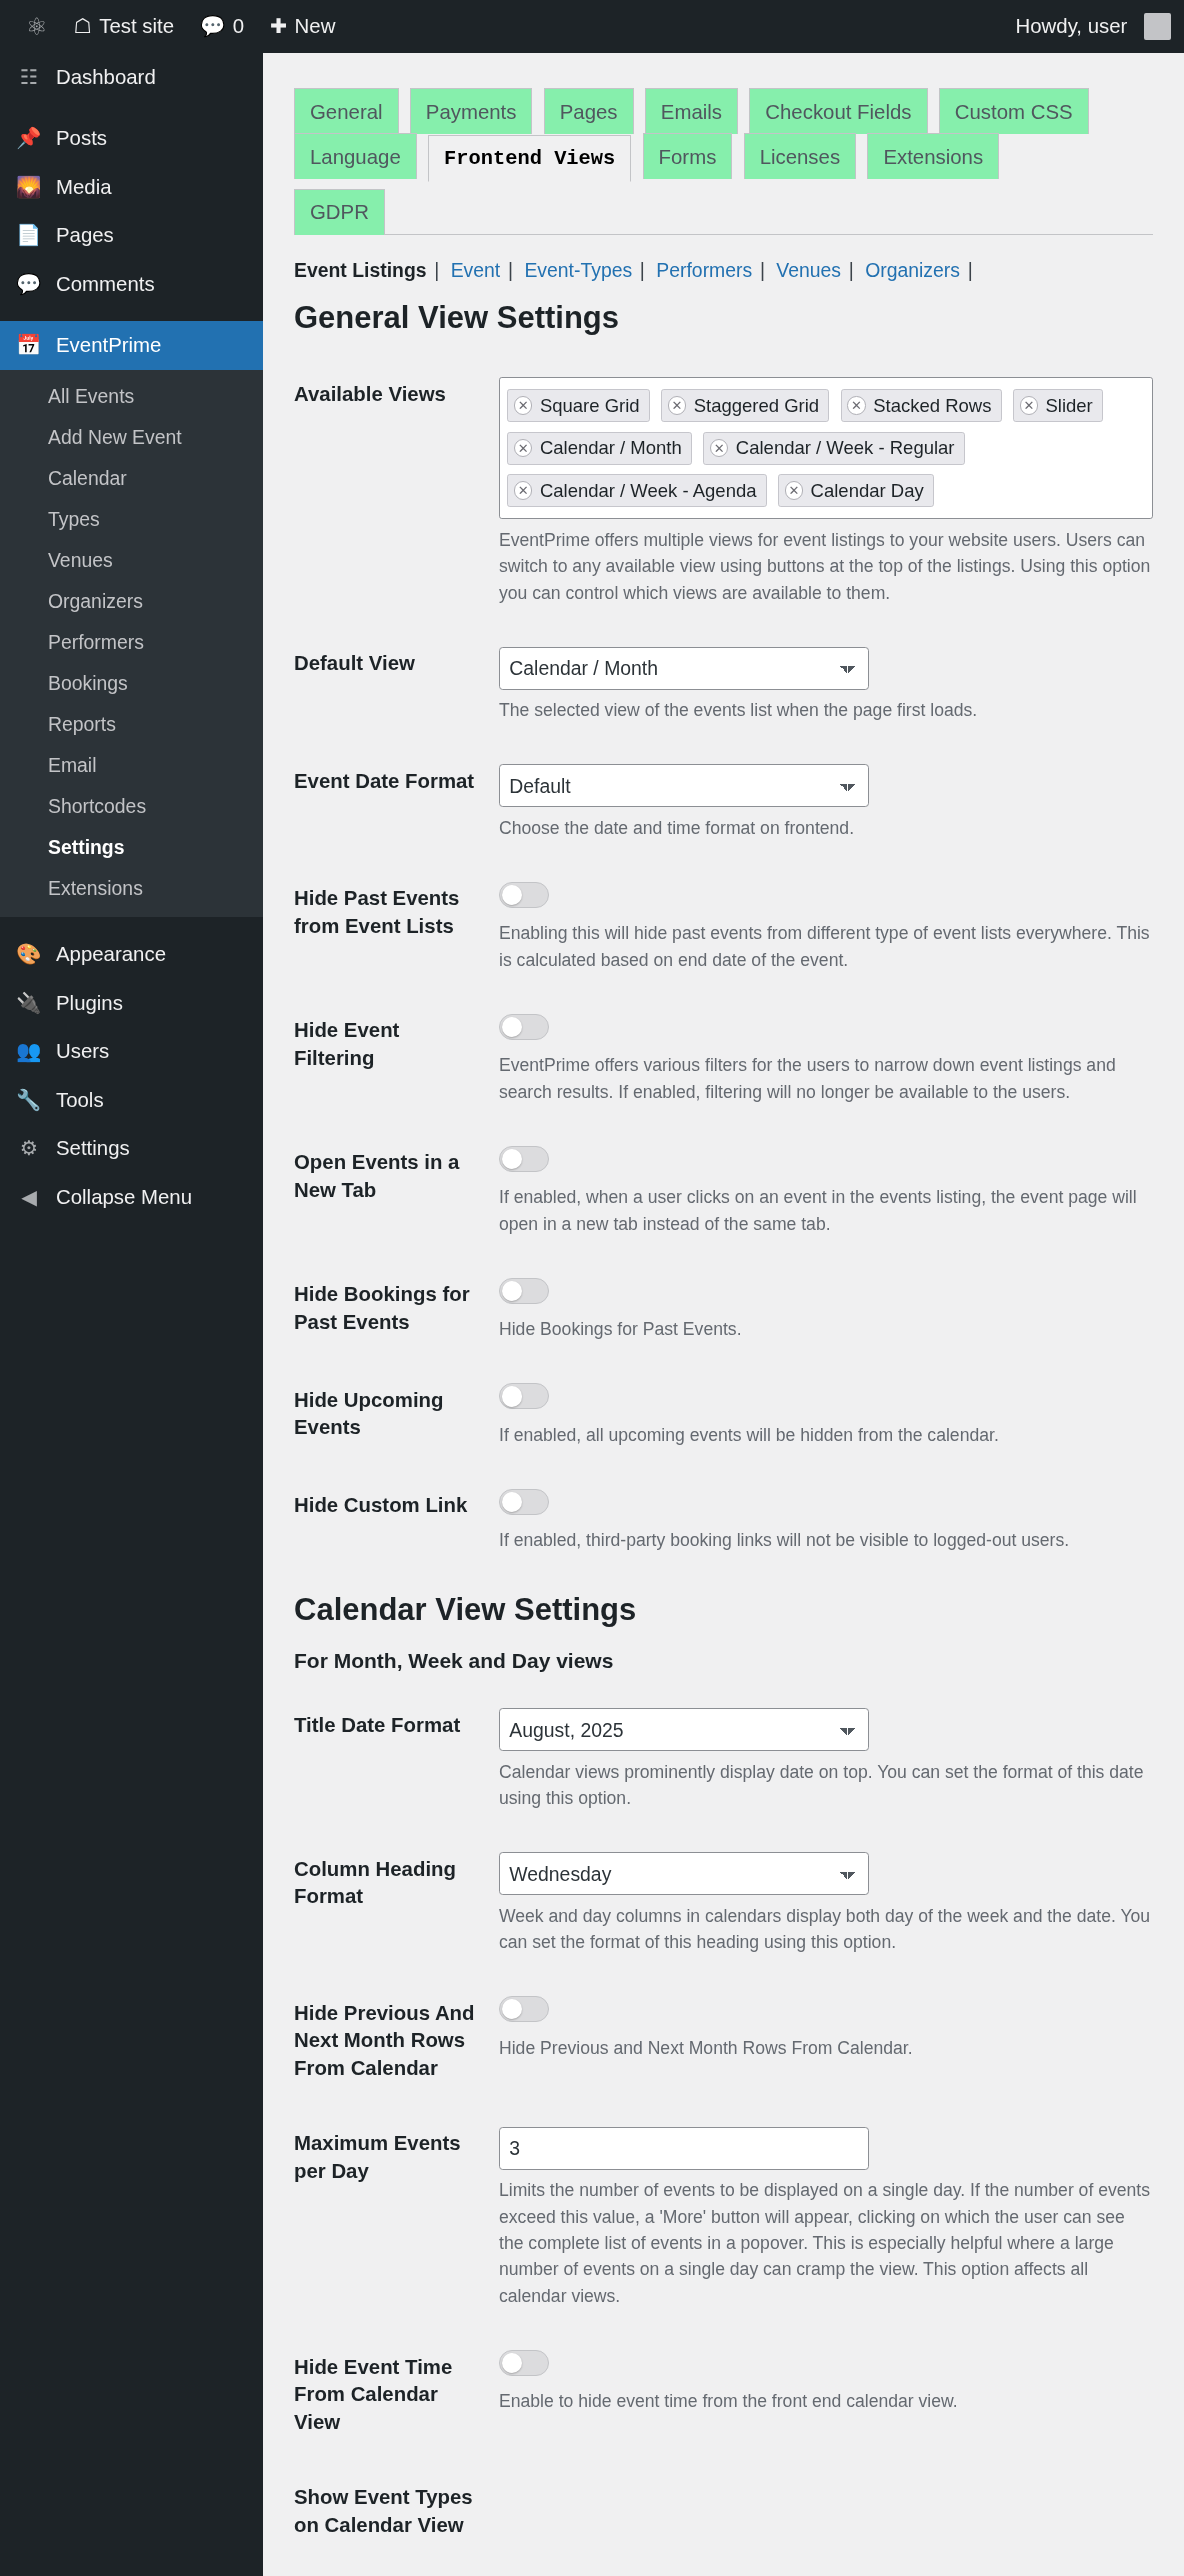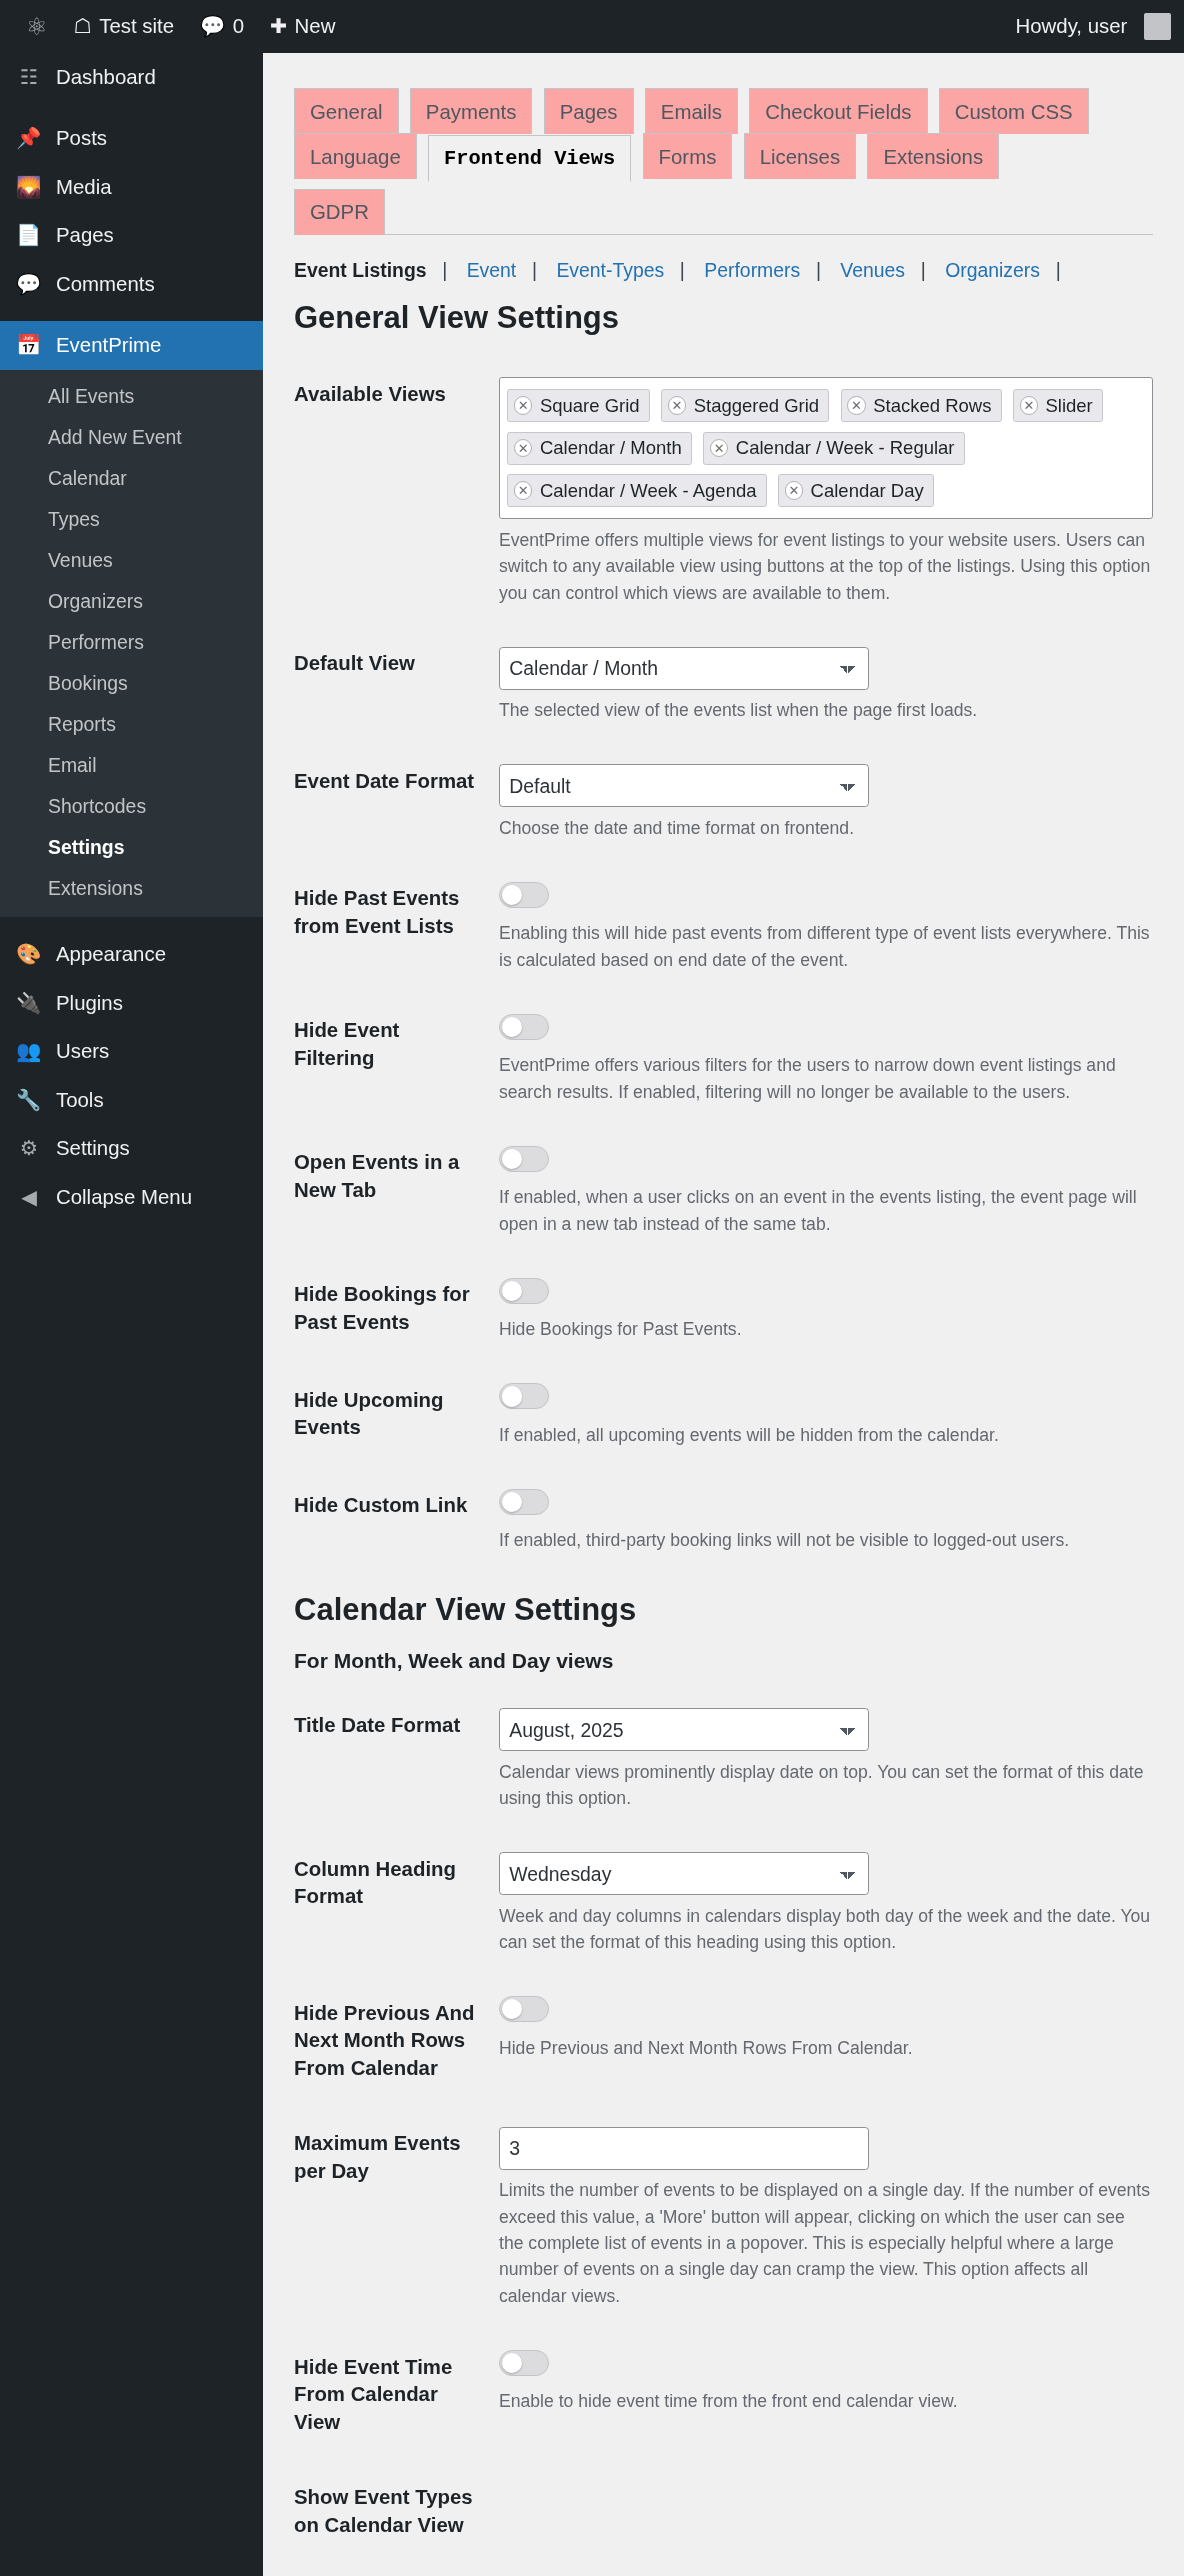--- a/index.html
+++ b/index.html
@@ -67,37 +67,37 @@
     padding:15px 0 0 0; margin:0 0 0 0;
     border-bottom:0.9px solid #c3c4c7;
     line-height:1.2;
   }
   .nav-tab {
     display:inline-block;
     margin:0 5.6px -0.9px 0;
     padding:10.2px 15px;
     border:0.9px solid #c3c4c7;
     border-bottom:none;
-    background:#fca5a5;
+    background:#86efac;
     color:#50575e;
     font-size:20.4px;
     text-decoration:none;
     white-space:nowrap;
   }
   .nav-tab.nav-tab-active {
     background:#f0f0f1;
     border-bottom:0.9px solid #f0f0f1;
     color:#000;
     font-weight:600;
     font-family:Liberation Mono, monospace;
   }
   .tabrow2 { margin-top:7.4px;text-decoration:underline; }
 
   .subsubsub {
-    margin:24px 0 18.5px 0; font-size:19.4px; color:#2271b1; display:flex; flex-wrap:wrap; gap:12px;
+    margin:24px 0 18.5px 0; font-size:19.4px; color:#2271b1; display:flex; flex-wrap:wrap; gap:4px;
   }
   .subsubsub span { margin-right:3.7px; }
   .subsubsub a { color:#2271b1; text-decoration:none; }
   .subsubsub .current { color:#1d2327; font-weight:600; }
   .subsubsub .divider { color:#3c434a; margin:0 7.4px 0 3.7px; }
 
   h2.section-title {
     font-size:31px; color:#1d2327; font-weight:600; margin:18.5px 0 20.4px 0;
   }
   h3.sub-title {

